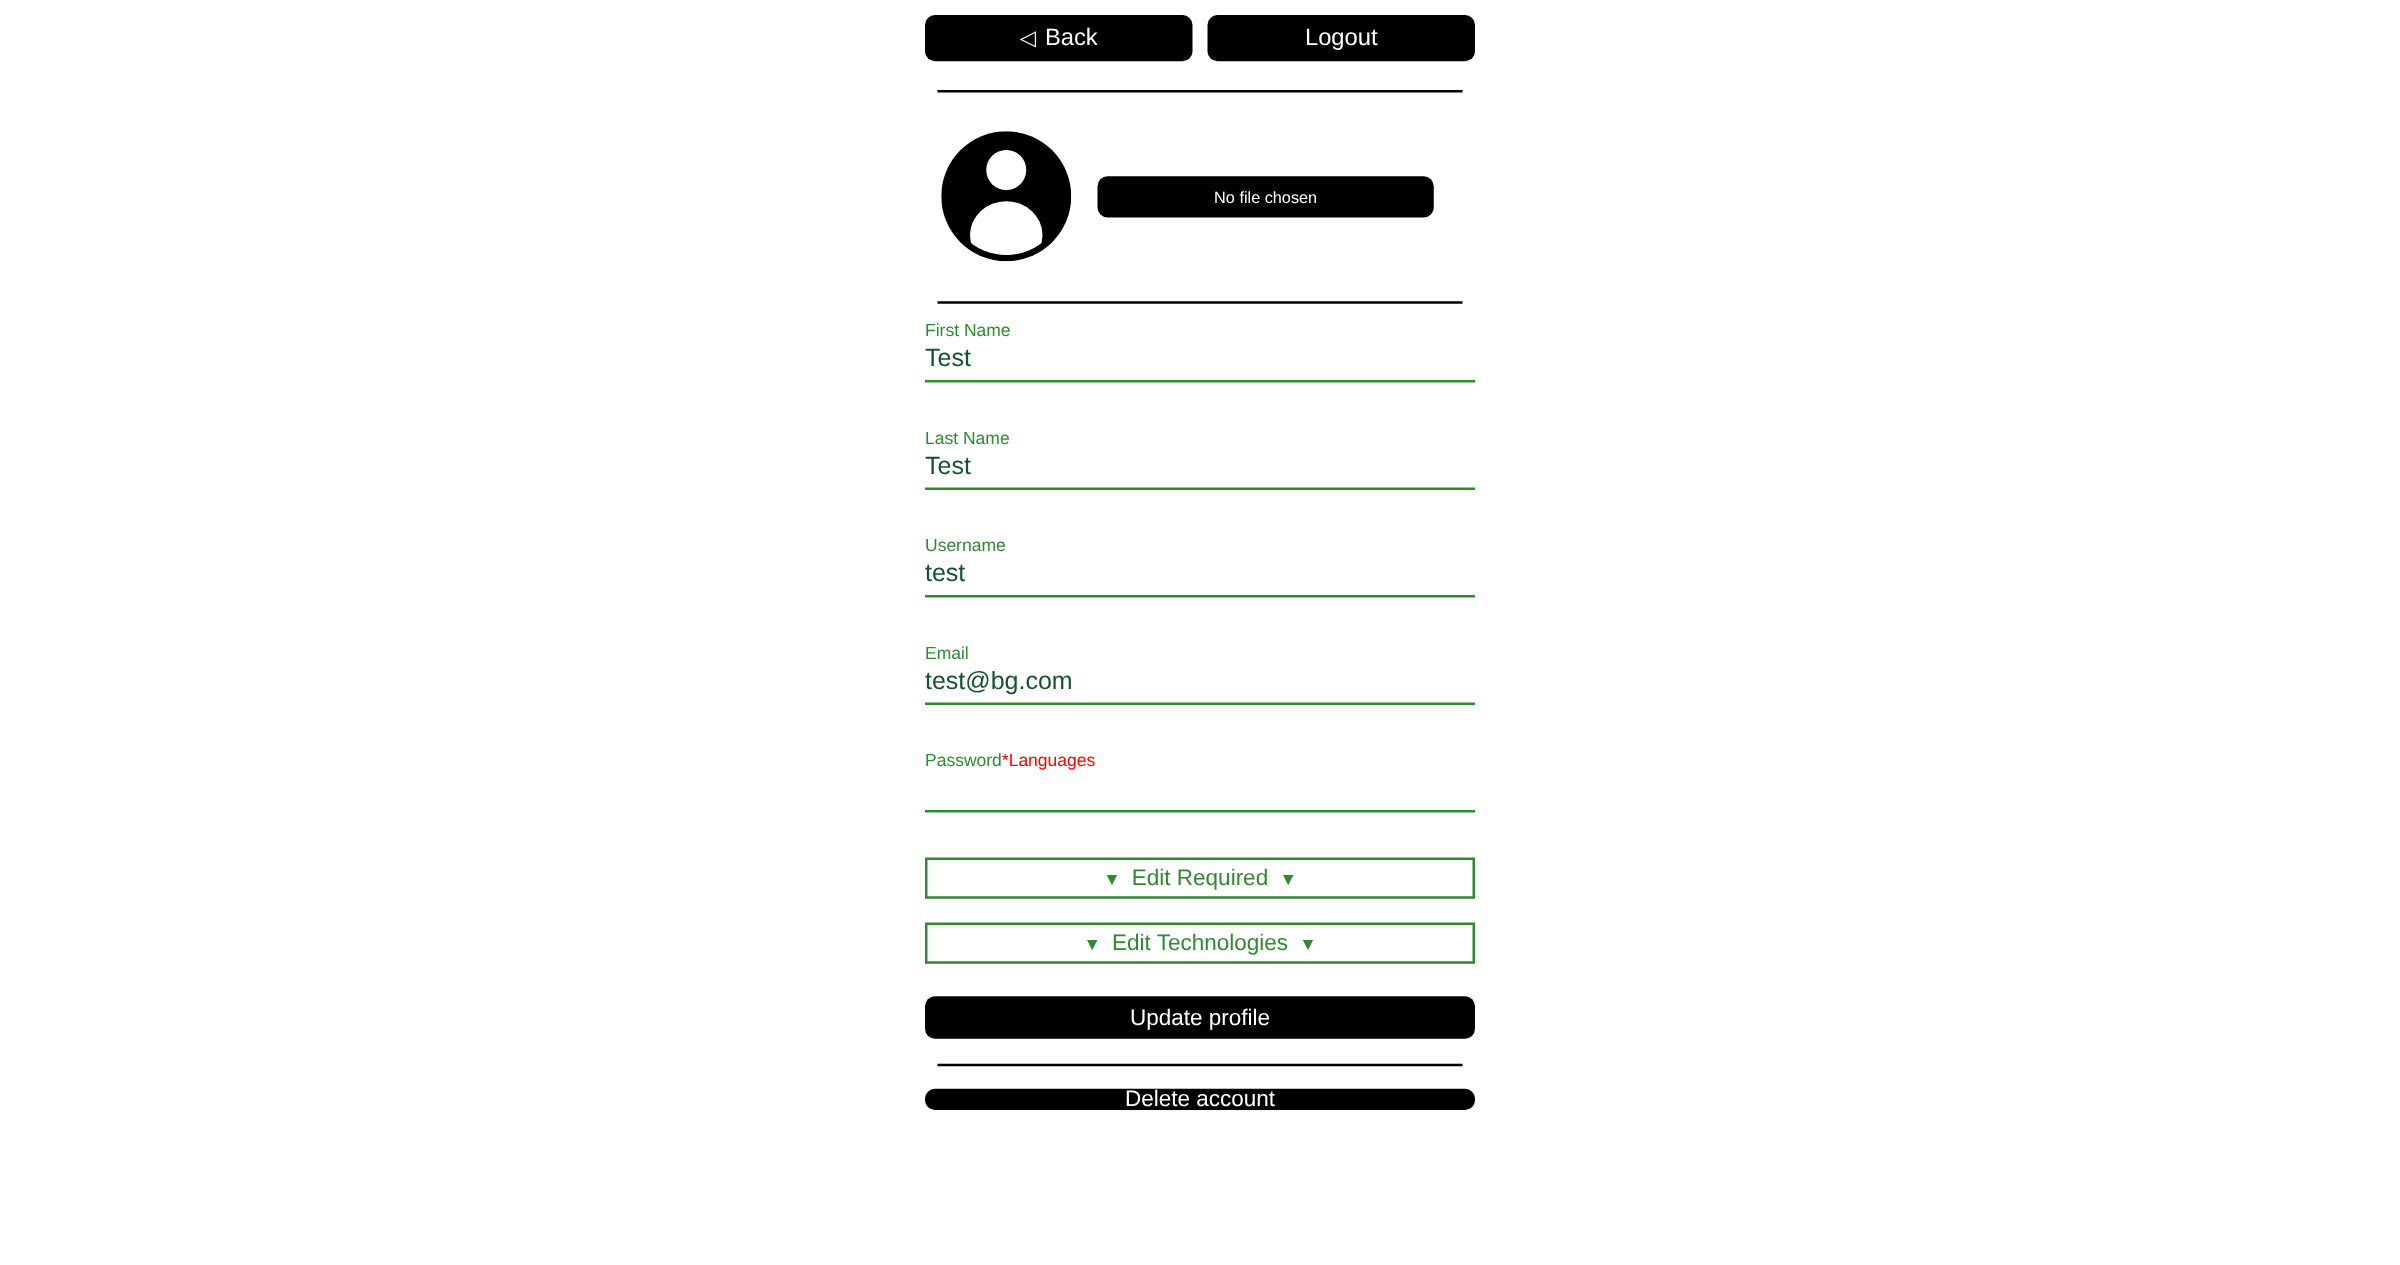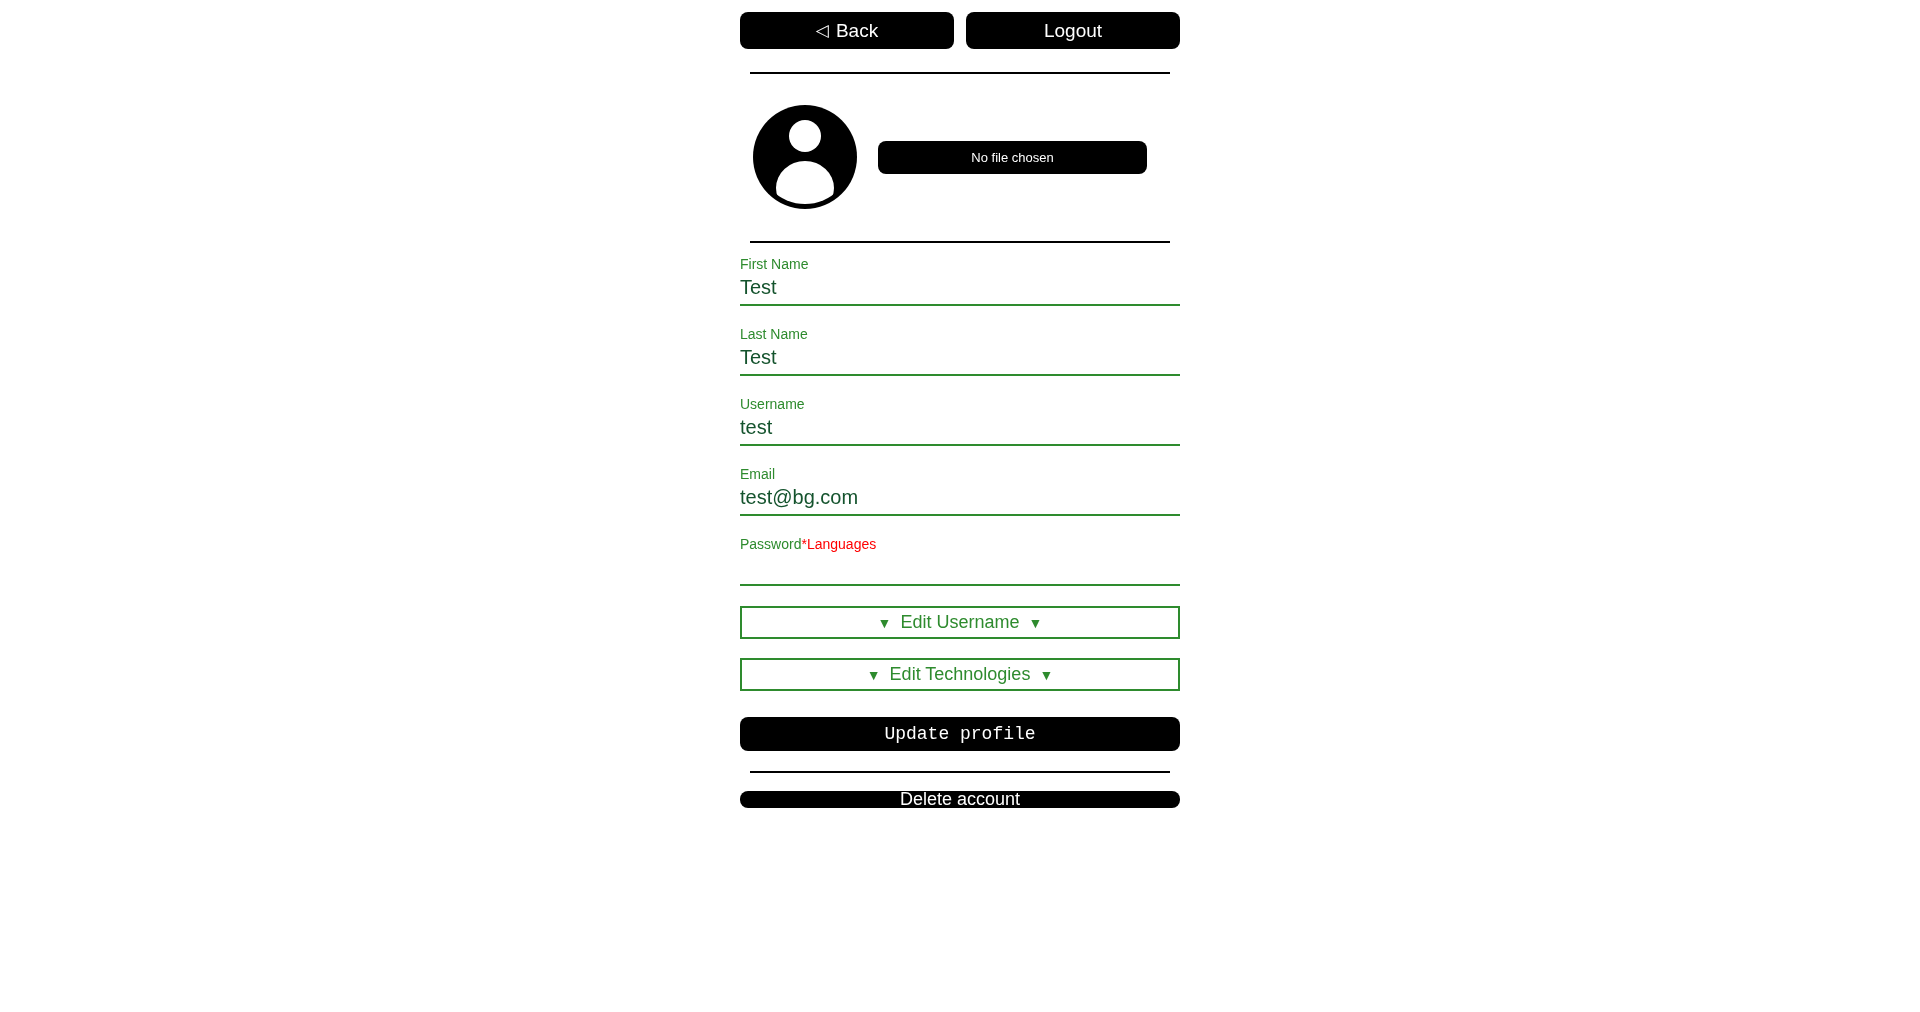--- a/index.html
+++ b/index.html
@@ -40,21 +40,21 @@
   }
   .avatar-wrap { width: 104px; height: 104px; flex: 0 0 auto; }
   .upload-col {
     margin-left: 21px; width: 269px;
     display: flex; flex-direction: column; gap: 19px;
   }
   .btn-file { height: 33px; font-size: 13px; }
   .btn-update-pic { height: 33px; font-size: 18px; }
 
   .form-section { margin-top: 13px; }
-  .field { margin-bottom: 20px; }
+  .field { margin-bottom: 36px; }
   .field-label-row { display: flex; align-items: baseline; }
   .field-label {
     display: block; font-size: 14px; line-height: 17px;
     color: var(--green); margin-bottom: 2px;
   }
   .required-note { font-size: 14px; color: var(--red); }
   .field-input {
     display: block; width: 100%;
     font-family: "Liberation Sans", sans-serif;
     font-size: 20px; color: #14532d;
@@ -65,21 +65,21 @@
   .btn-outline {
     display: flex; align-items: center; justify-content: center; gap: 9px;
     width: 100%; height: 33px;
     background: #ffffff; color: var(--green);
     border: 2px solid var(--green); border-radius: 0;
     font-family: "Liberation Sans", sans-serif;
     font-size: 18px; cursor: pointer;
   }
   .btn-outline .tri { font-size: 14px; line-height: 1; }
   .btn-outline + .btn-outline { margin-top: 19px; }
-  .btn-update-profile { width: 100%; height: 34px; font-size: 18px; margin-top: 26px; font-family: Liberation Mono, monospace; }
+  .btn-update-profile { width: 100%; height: 34px; font-size: 18px; margin-top: 26px; }
   .btn-delete { width: 100%; height: 17px; font-size: 18px; margin-top: 18px; }
 
   :root { --green: #2e8b2e; --red: #ff0000; }
 </style>
 </head>
 <body>
 
 <div class="container">
 
   <div class="top-row">
@@ -143,21 +143,21 @@
     <div class="field">
       <div class="field-label-row">
         <label class="field-label">Password</label>
         <span class="required-note">*Languages</span>
       </div>
       <input class="field-input" type="password" value="" style="">
     </div>
 
     <button class="btn-outline">
       <span class="tri">▼</span>
-      <span>Edit Username</span>
+      <span>Edit Required</span>
       <span class="tri">▼</span>
     </button>
 
     <button class="btn-outline">
       <span class="tri">▼</span>
       <span>Edit Technologies</span>
       <span class="tri">▼</span>
     </button>
 
     <button class="btn-black btn-update-profile">

